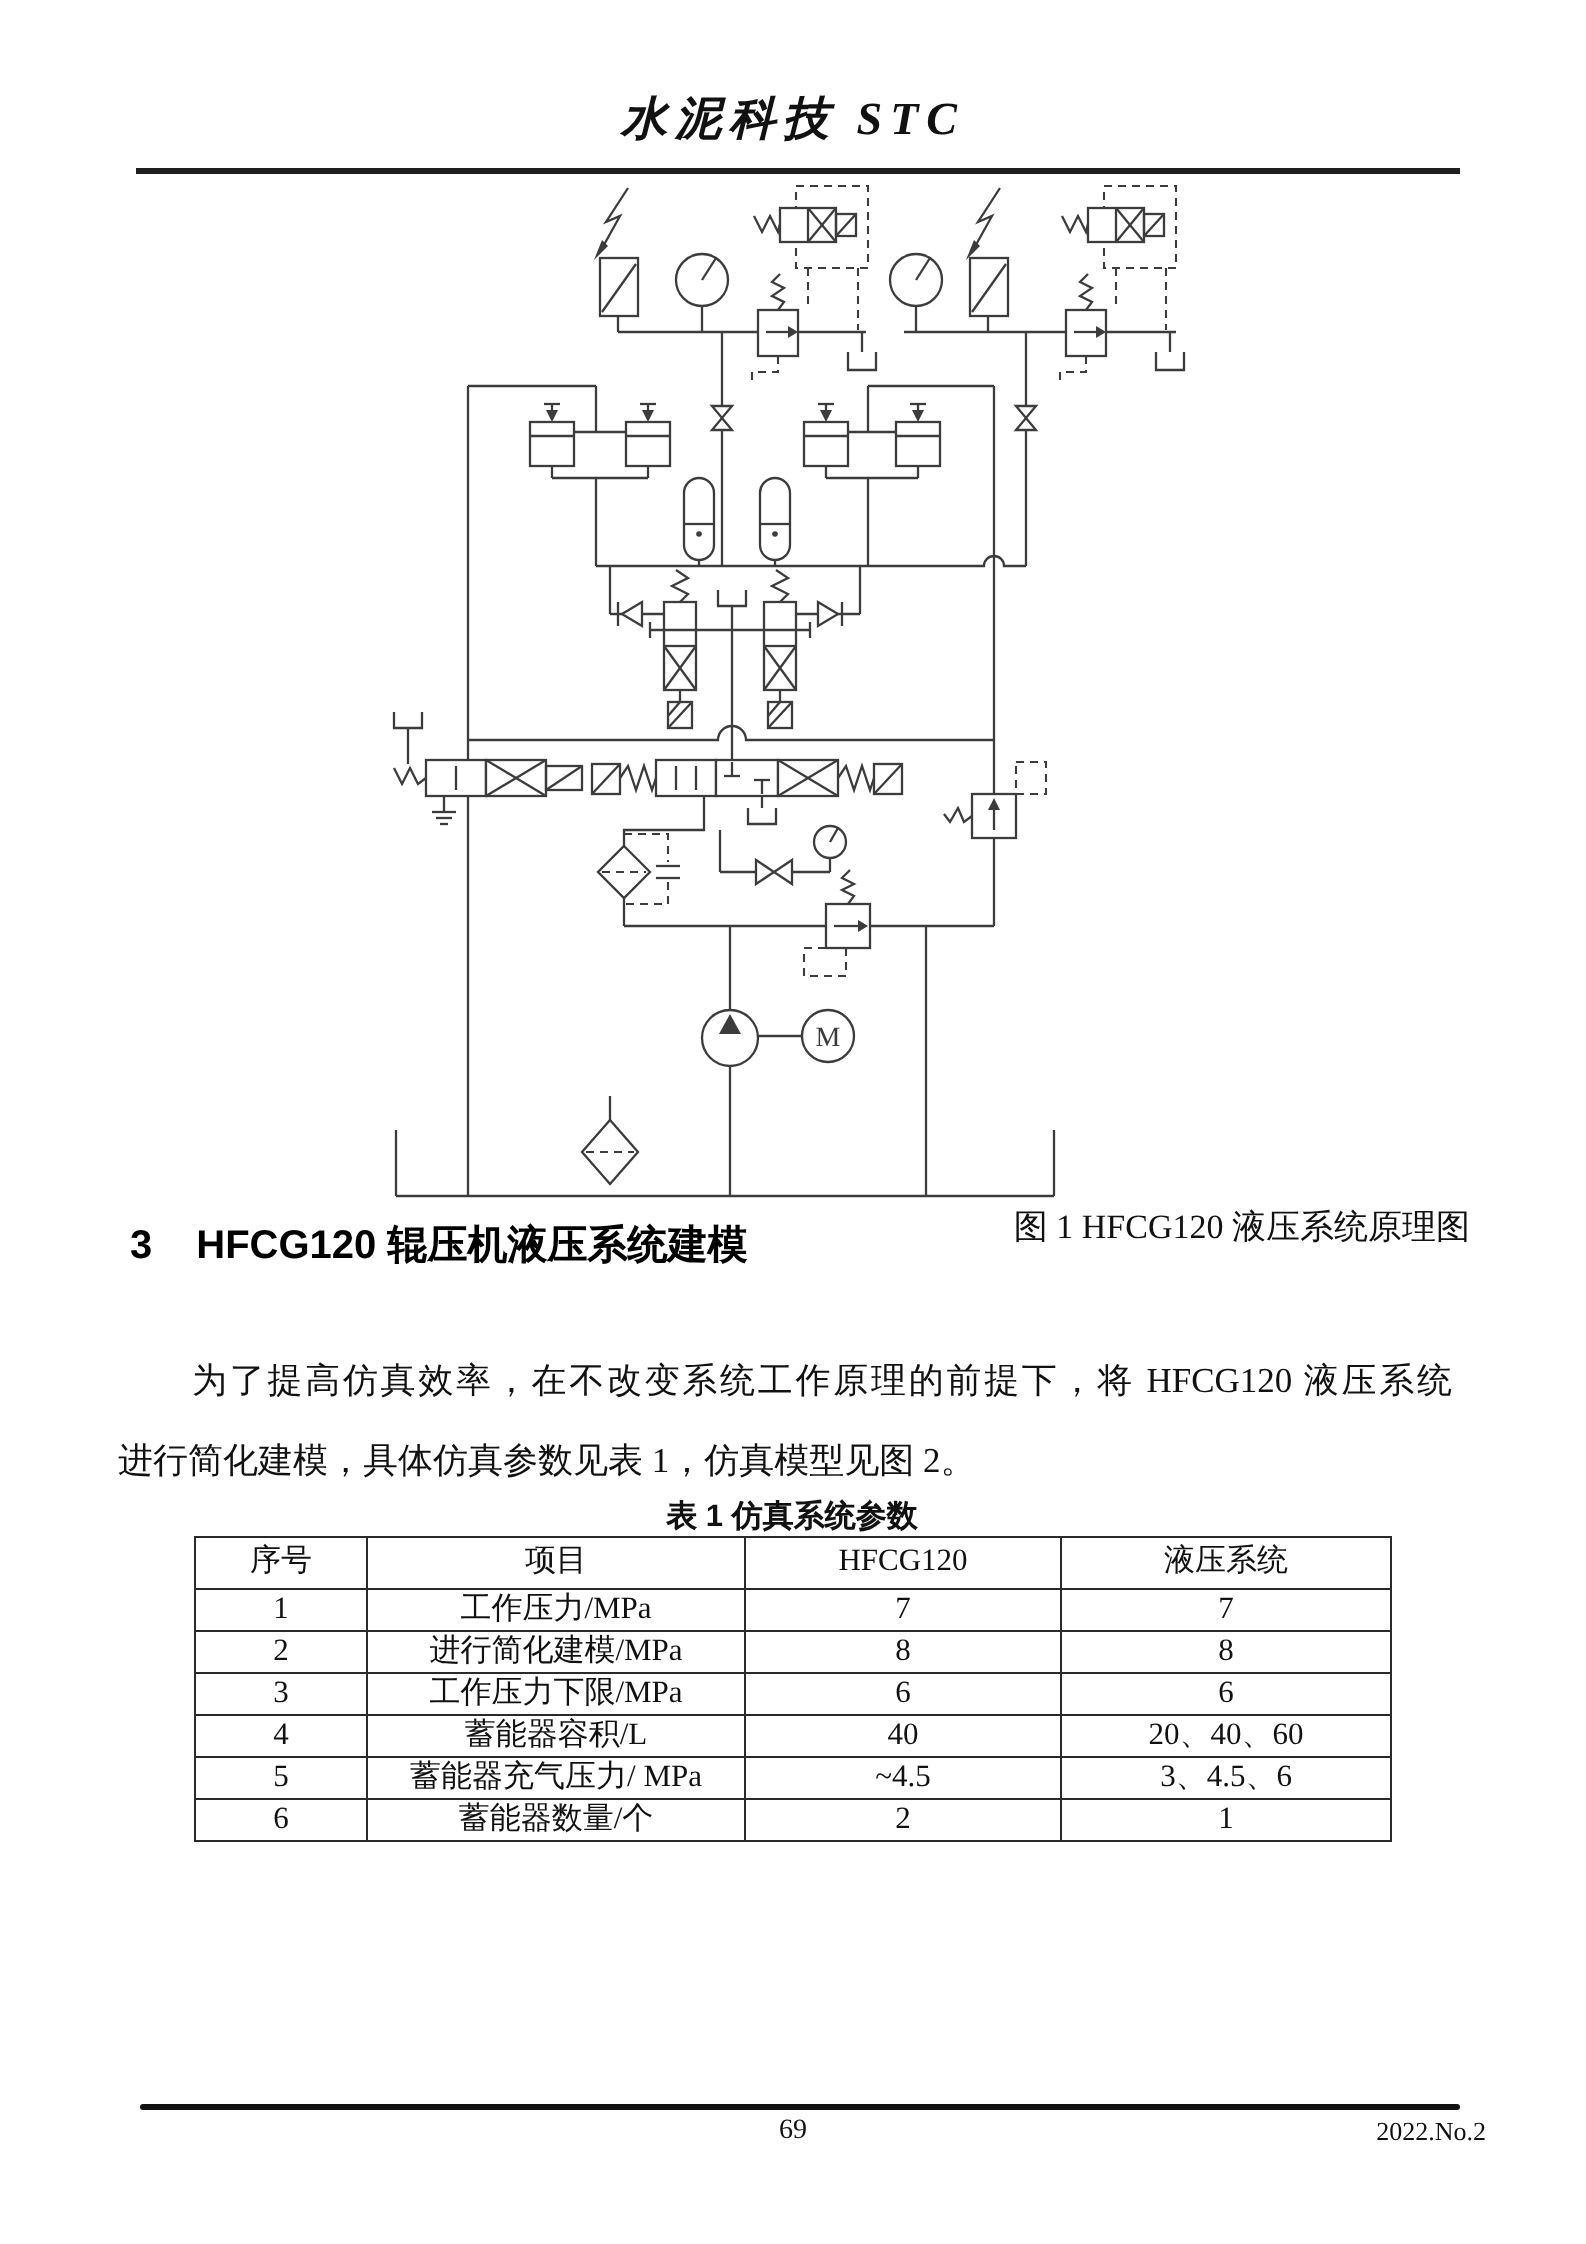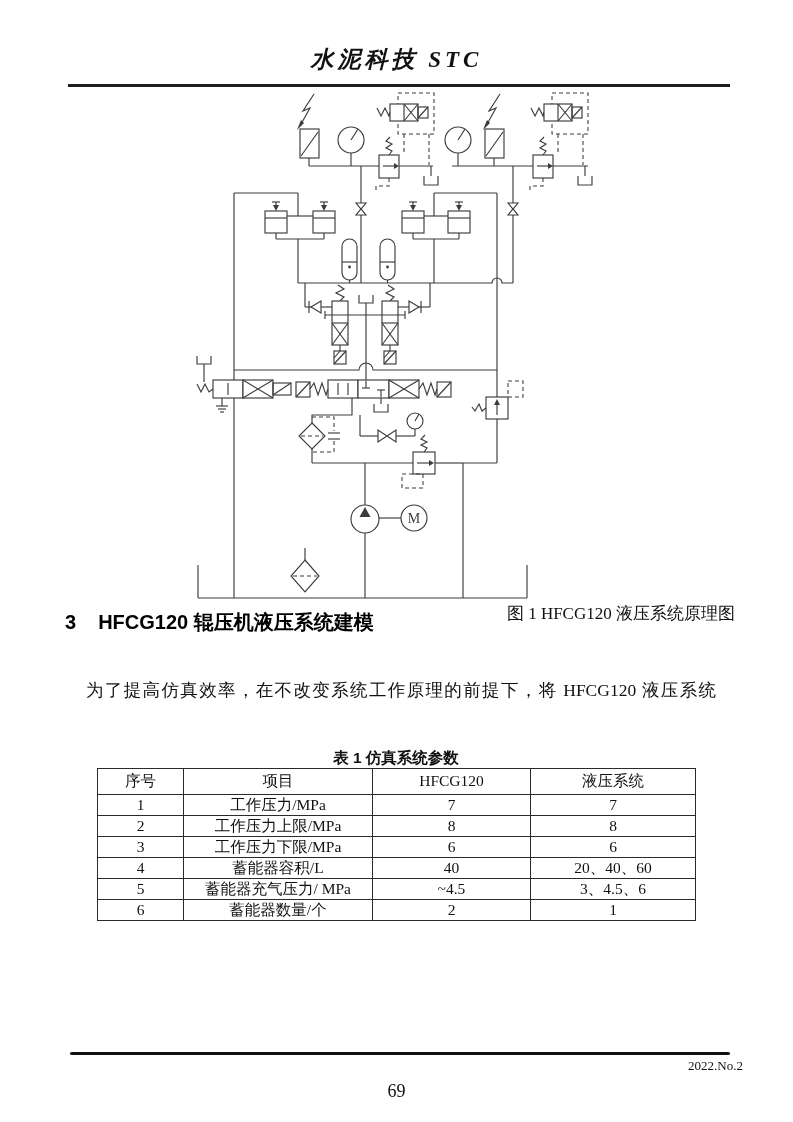--- a/index.html
+++ b/index.html
@@ -17,41 +17,41 @@
   .figure-caption{
     position:absolute;top:602px;left:105px;width:630px;text-align:right;
     font-size:17px;color:#111;
   }
   .section-heading{
     position:absolute;top:609px;left:65px;width:680px;
     font-size:20px;font-weight:bold;color:#000;
     font-family:"Liberation Sans","DejaVu Sans",sans-serif;
   }
   .section-heading .sec-no{display:inline-block;margin-right:22px;}
-  .para-line{position:absolute;left:49px;width:667px;font-size:17.5px;color:#111;white-space:nowrap;}
+  .para-line{position:absolute;left:59px;width:667px;font-size:17.5px;color:#111;white-space:nowrap;}
   .para-line.l1{top:678px;padding-left:37px;width:630px;text-align:justify;text-align-last:justify;}
   .para-line.l2{top:718px;}
   .table-caption{
     position:absolute;top:748px;left:97px;width:598px;text-align:center;
     font-size:15.5px;font-weight:bold;color:#111;
     font-family:"Liberation Sans","DejaVu Sans",sans-serif;
   }
   table.params{
     position:absolute;top:768px;left:97px;width:598px;
     border-collapse:collapse;table-layout:fixed;
     font-size:15.5px;color:#111;
   }
   table.params th,table.params td{
     border:1.4px solid #2a2a2a;text-align:center;vertical-align:middle;
     padding:0;font-weight:normal;line-height:1.05;
   }
   table.params th{height:25px;font-family:Liberation Serif, serif;}
   table.params td{height:20px;}
   .footer-rule{position:absolute;top:1052px;left:70px;width:660px;height:2.5px;background:#111;border-radius:2px;}
-  .footer-page{position:absolute;top:1058px;left:0;width:793px;text-align:center;font-size:18px;color:#111;margin-top:23px;}
+  .footer-page{position:absolute;top:1058px;left:0;width:793px;text-align:center;font-size:14px;color:#111;}
   .footer-issue{position:absolute;top:1058px;right:63px;font-size:13px;color:#111;}
   svg .ln{stroke:#3c3c3c;stroke-width:1.15;fill:none;}
   svg .dash{stroke:#3c3c3c;stroke-width:1.05;fill:none;stroke-dasharray:4 3;}
   svg .fil{fill:#3c3c3c;stroke:none;}
   svg .wht{fill:#ffffff;stroke:#3c3c3c;stroke-width:1.15;}
   svg text{font-family:"Liberation Serif","DejaVu Serif",serif;fill:#3c3c3c;}
 </style>
 </head>
 <body>
 
@@ -362,20 +362,21 @@
     </g>
   </svg>
 
   <div class="figure-caption">图 1 HFCG120 液压系统原理图</div>
 
   <div class="section-heading">
     <span class="sec-no">3</span><span>HFCG120 辊压机液压系统建模</span>
   </div>
 
   <div class="para-line l1">为了提高仿真效率，在不改变系统工作原理的前提下，将 HFCG120 液压系统</div>
+  <div class="para-line l2">进行简化建模，具体仿真参数见表 1，仿真模型见图 2。</div>
 
   <div class="table-caption">表 1 仿真系统参数</div>
 
   <table class="params">
     <colgroup>
       <col style="width:86px">
         <col style="width:189px">
         <col style="width:158px">
         <col style="width:165px">
     </colgroup>
@@ -389,21 +390,21 @@
     </thead>
     <tbody>
         <tr>
           <td>1</td>
           <td>工作压力/MPa</td>
           <td>7</td>
           <td>7</td>
         </tr>
         <tr>
           <td>2</td>
-          <td>工作压力上限/MPa</td>
+          <td>进行简化建模/MPa</td>
           <td>8</td>
           <td>8</td>
         </tr>
         <tr>
           <td>3</td>
           <td>工作压力下限/MPa</td>
           <td>6</td>
           <td>6</td>
         </tr>
         <tr>

